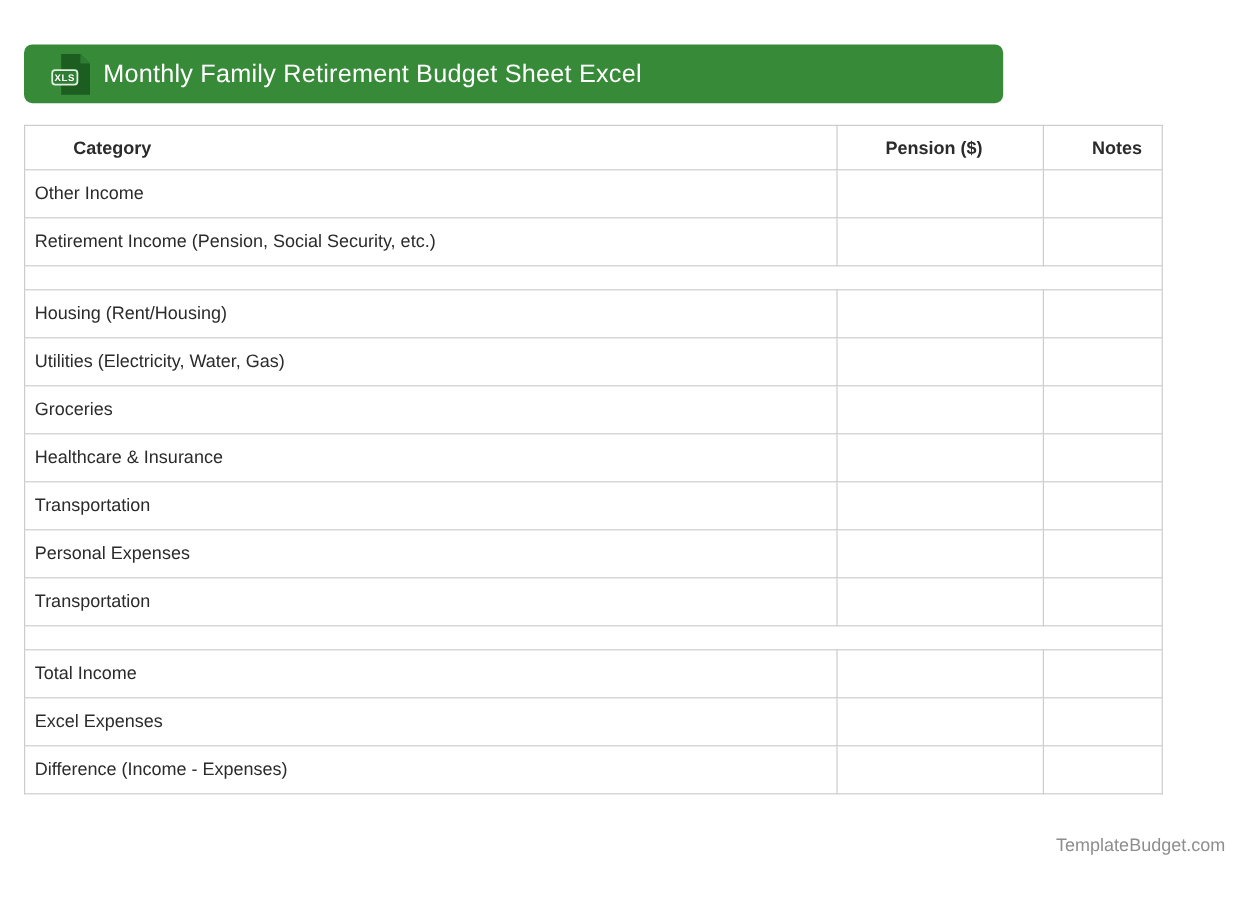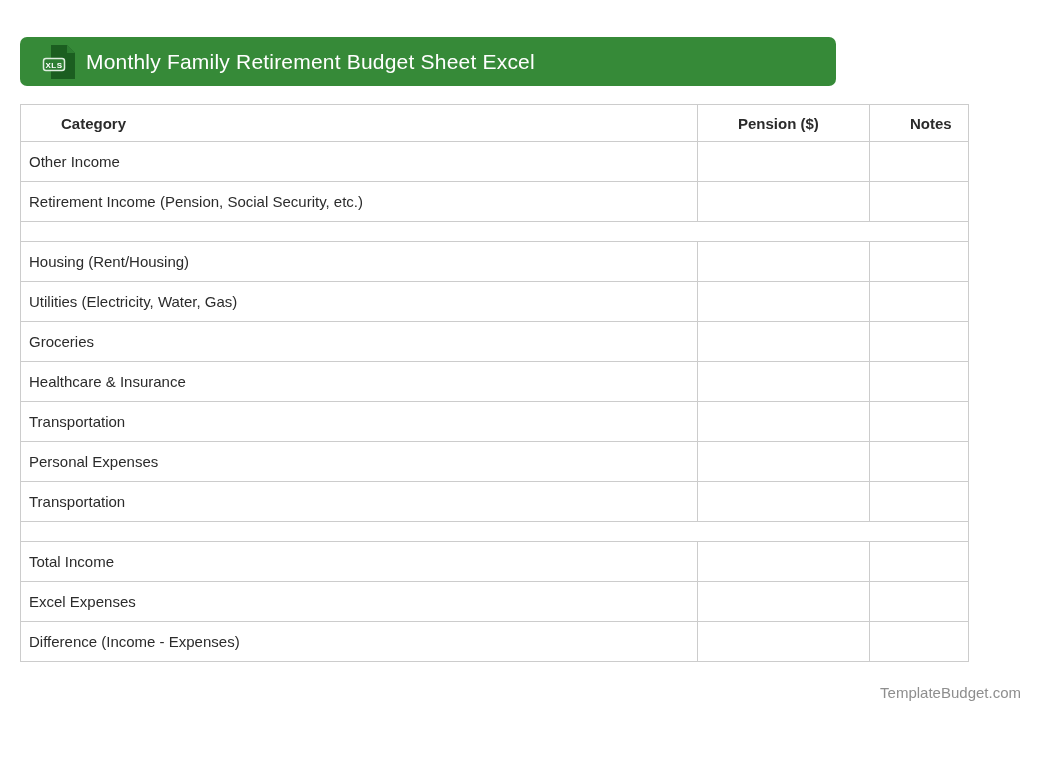--- a/index.html
+++ b/index.html
@@ -30,21 +30,21 @@
   .budget-table th,.budget-table td{
     border:1px solid var(--table-border,#CCCCCC);
     padding:0 8px;vertical-align:middle;
     font-size:15px;color:var(--text-dark,#2B2B2B);
     overflow:hidden;white-space:nowrap;
   }
   .budget-table th{height:37px;font-weight:700;text-align:left;padding-left:40px;}
   .budget-table td{height:40px;}
   .budget-table tr.spacer-row td{height:20px;}
   .footer{
-    width:1001px;margin-top:22px;text-align:right;
+    width:1001px;margin-top:34px;text-align:right;
     font-size:15px;color:var(--footer-gray,#8E8E8E);
   }
 </style>
 </head>
 <body>
 
 <div class="page">
 
   <header class="titlebar">
     <span class="file-icon">

